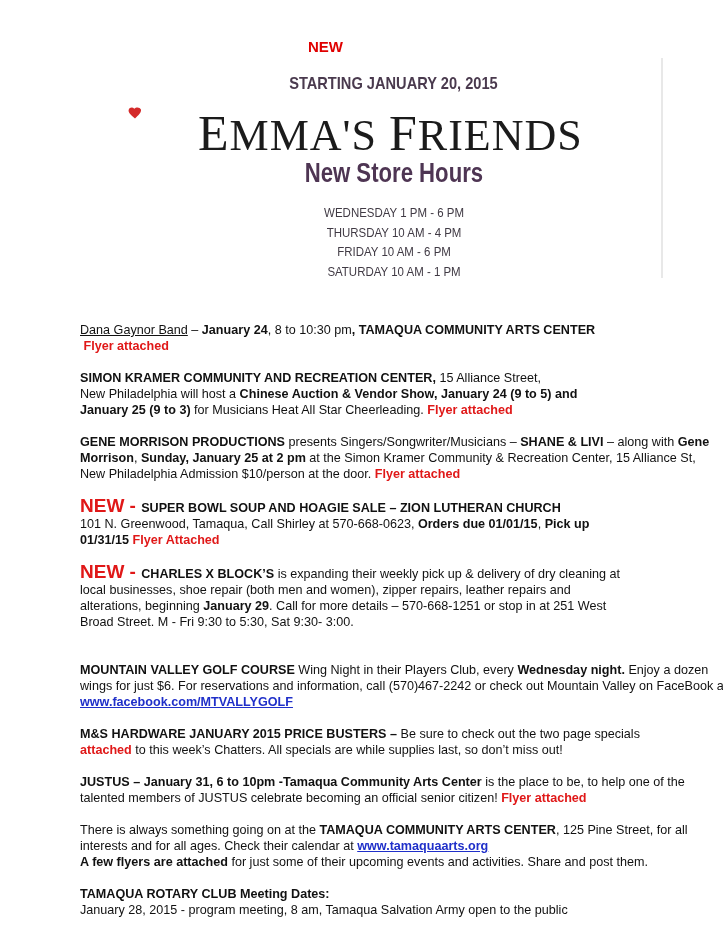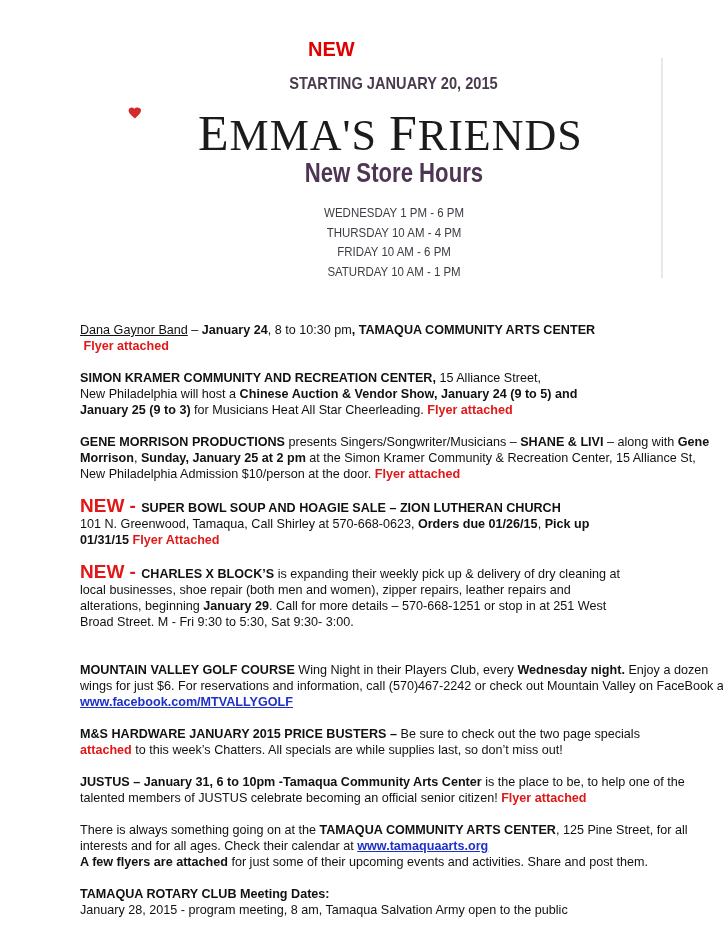--- a/index.html
+++ b/index.html
@@ -1,18 +1,18 @@
 <!DOCTYPE html>
 <html><head>
 <meta charset="utf-8">
 <style>
   html, body { margin: 0; padding: 0; background: #ffffff; }
   body { width: 723px; height: 935px; position: relative; overflow: hidden;
          font-family: "Liberation Sans", sans-serif; color: #111; }
-  .new-top { position: absolute; left: 308px; top: 38px; font-size: 20px; font-weight: bold; color: #e00000; }
+  .new-top { position: absolute; left: 308px; top: 38px; font-size: 15px; font-weight: bold; color: #e00000; }
   .flyer { position: absolute; left: 128px; top: 60px; width: 530px; height: 230px; }
   .flyer-rule { position: absolute; left: 661px; top: 58px; width: 2px; height: 220px; background: #e8e8e8; }
   .starting { position: absolute; left: 0; width: 530px; top: 14px; text-align: center;
               font-family: "Liberation Sans Narrow", "Liberation Sans", sans-serif; font-weight: bold;
               font-size: 17px; color: #4a3a4e; letter-spacing: 0; transform: scaleX(0.86); transform-origin: 268px 0; }
   .brand { position: absolute; left: 30px; top: 44px; font-family: "Liberation Serif", serif;
            font-size: 44px; color: #1b1b1b; letter-spacing: 1px; white-space: nowrap; margin-left: 40px; }
   .brand .cap { font-size: 50px; }
   .heart { position: absolute; left: 0px; top: 46px; width: 14px; height: 14px; }
   .hours-title { position: absolute; left: 0; width: 530px; top: 98px; text-align: center;
@@ -53,21 +53,21 @@
 
   <p><span class="u">Dana Gaynor Band</span><span> – </span><span class="b">January 24</span><span>, 8 to 10:30 pm</span><span class="b">, TAMAQUA COMMUNITY ARTS CENTER</span><br>&nbsp;<span class="red">Flyer attached</span></p>
   <div class="gap"></div>
 
   <p><span class="b">SIMON KRAMER COMMUNITY AND RECREATION CENTER,</span><span> 15 Alliance Street,</span><br><span> New Philadelphia will host a </span><span class="b">Chinese Auction &amp; Vendor Show, January 24 (9 to 5) and</span><br><span class="b">January 25 (9 to 3)</span><span> for Musicians Heat All Star Cheerleading.  </span><span class="red">Flyer attached</span></p>
   <div class="gap"></div>
 
   <p style="width:630px"><span class="b">GENE MORRISON PRODUCTIONS</span><span> presents Singers/Songwriter/Musicians – </span><span class="b">SHANE &amp; LIVI</span><span> – along with</span> <span class="b">Gene Morrison</span><span>, </span><span class="b">Sunday, January 25 at 2 pm</span><span>  at the Simon Kramer Community &amp; Recreation Center, 15 Alliance St, New Philadelphia  Admission $10/person at the door. </span><span class="red">Flyer attached</span></p>
   <div class="gap"></div>
 
-  <p style="width:560px"><span class="new-big">NEW - </span><span class="b">SUPER BOWL SOUP AND HOAGIE SALE – ZION LUTHERAN CHURCH</span><br><span>101 N. Greenwood, Tamaqua, Call Shirley at 570-668-0623, </span><span class="b">Orders due 01/26/15</span><span>, </span><span class="b">Pick up 01/31/15</span><span class="red"> Flyer Attached</span></p>
+  <p style="width:560px"><span class="new-big">NEW - </span><span class="b">SUPER BOWL SOUP AND HOAGIE SALE – ZION LUTHERAN CHURCH</span><br><span>101 N. Greenwood, Tamaqua, Call Shirley at 570-668-0623, </span><span class="b">Orders due 01/01/15</span><span>, </span><span class="b">Pick up 01/31/15</span><span class="red"> Flyer Attached</span></p>
   <div class="gap"></div>
 
   <p style="width:540px"><span class="new-big">NEW - </span><span class="b">CHARLES X BLOCK’S</span><span> is expanding their weekly pick up &amp; delivery of dry cleaning at local businesses, shoe repair (both men and women), zipper repairs, leather repairs and alterations, beginning </span><span class="b">January 29</span><span>.  Call for more details – 570-668-1251 or stop in at 251 West Broad Street.  M - Fri 9:30 to 5:30, Sat 9:30- 3:00.</span></p>
   <div class="gap"></div>
 
   <div class="gap"></div>
 
   <p style="width:648px"><span class="b">MOUNTAIN VALLEY GOLF COURSE</span><span> Wing Night in their Players Club, every </span><span class="b">Wednesday night.</span><span>  Enjoy a dozen wings for just $6.  For reservations and information, call (570)467-2242 or check out Mountain Valley on FaceBook at </span><a class="link" href="#">www.facebook.com/MTVALLYGOLF</a></p>
   <div class="gap"></div>
 

